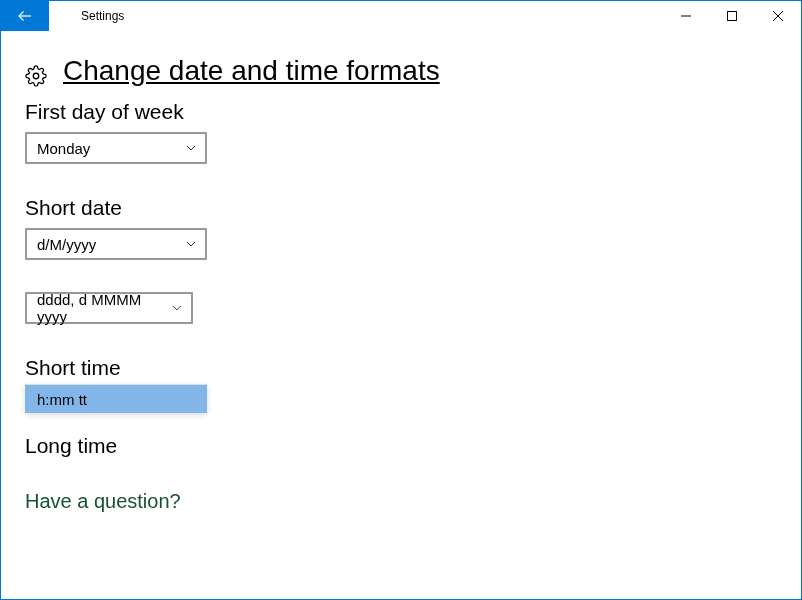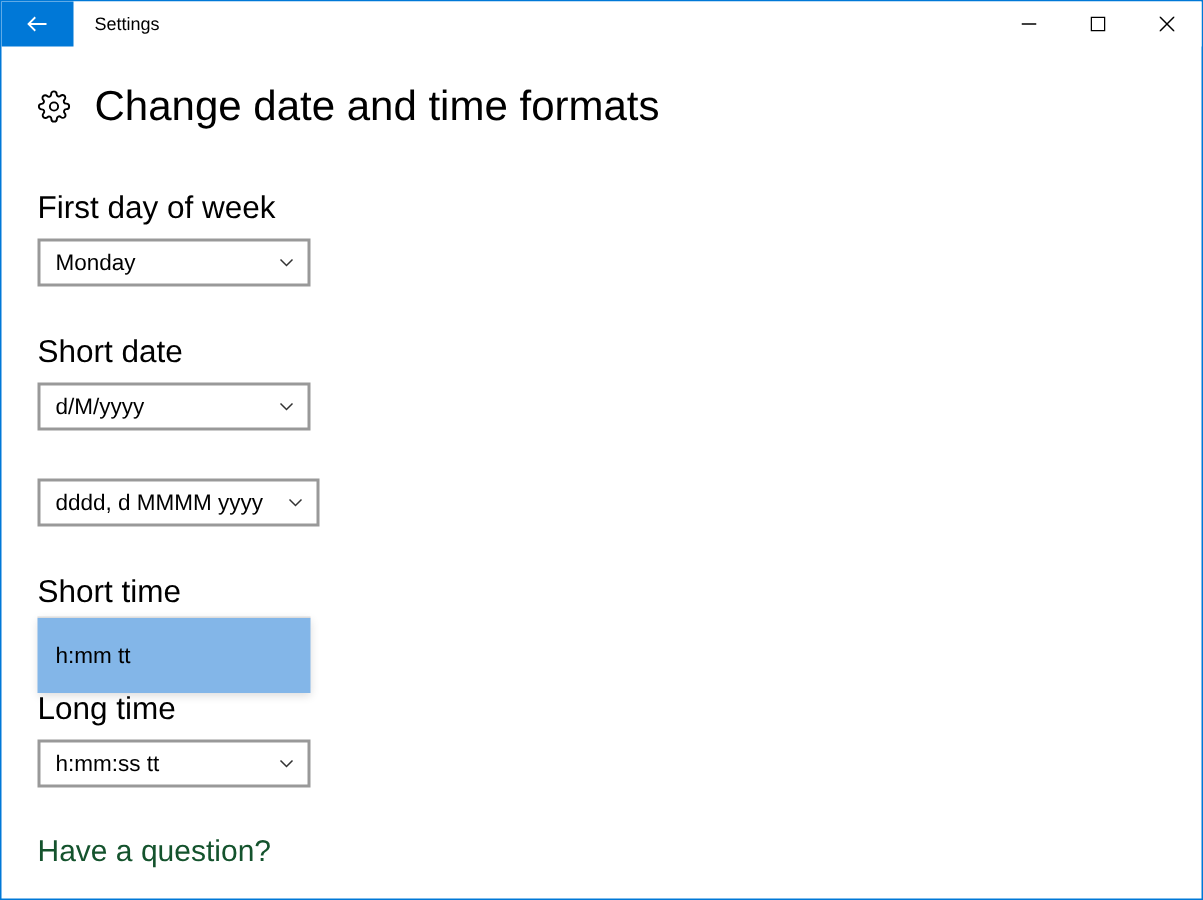--- a/index.html
+++ b/index.html
@@ -1,38 +1,38 @@
 <!DOCTYPE html>
 <html><head>
 <meta charset="utf-8">
 <style>
   * { box-sizing: border-box; margin: 0; padding: 0; font-family: "Segoe UI", -apple-system, sans-serif; }
   html, body { width: 802px; height: 600px; overflow: hidden; }
   .window { width: 802px; height: 600px; border: 1px solid #0078d7; background: #fff; position: relative; }
   .titlebar { height: 30px; display: flex; align-items: stretch; background: #fff; }
   .back-btn { width: 48px; background: #0078d7; display: flex; align-items: center; justify-content: center; color: #fff; }
   .back-btn svg { width: 18px; height: 18px; }
-  .title-text { flex: 1; display: flex; align-items: center; padding-left: 14px; font-size: 12px; color: #000; }
+  .title-text { flex: 1; display: flex; align-items: center; padding-left: 14px; font-size: 12px; color: #000; margin-left: 18px; }
   .win-controls { display: flex; }
   .win-btn { width: 46px; display: flex; align-items: center; justify-content: center; color: #000; }
   .win-btn svg { width: 10px; height: 10px; }
 
   .content { padding: 24px 24px 0 24px; position: relative; }
-  .page-header { display: flex; align-items: center; gap: 16px; margin-bottom: 40px; }
+  .page-header { display: flex; align-items: flex-end; gap: 16px; margin-bottom: 13px; text-decoration: underline; }
   .gear-icon { width: 22px; height: 22px; color: #000; flex-shrink: 0; }
   .page-title { font-size: 28px; font-weight: 350; color: #000; }
 
   .field { margin-bottom: 32px; }
   .field-label { font-size: 21px; color: #000; margin-bottom: 8px; }
   .select { width: 182px; height: 32px; border: 2px solid #999; display: flex; align-items: center; justify-content: space-between; padding: 0 8px 0 10px; font-size: 15px; color: #000; background: #fff; }
-  .select.wide { width: 188px; }
+  .select.wide { width: 168px; }
   .select .chev { width: 12px; height: 12px; color: #333; }
 
   .dropdown-panel { position: absolute; width: 182px; background: #f2f2f2; box-shadow: 0 2px 6px rgba(0,0,0,0.15); border-top: 1px solid #ddd; }
-  .dropdown-option { height: 50px; display: flex; align-items: center; padding: 0 12px; font-size: 15px; color: #000; }
+  .dropdown-option { height: 28px; display: flex; align-items: center; padding: 0 12px; font-size: 15px; color: #000; }
   .dropdown-option.selected { background: #83b6e8; }
 
   .question-heading { font-size: 20px; font-weight: 400; color: #14532d; margin-top: 16px; }
 </style>
 </head>
 <body>
 
 <div class="window">
 
   <div class="titlebar">
@@ -104,24 +104,18 @@
 
     <div class="field" style="margin-bottom:54px; position:relative;">
       <div class="field-label">Short time</div>
       <div class="dropdown-panel" style="left:0; top:28px;">
         <div class="dropdown-option selected">h:mm tt</div>
       </div>
     </div>
 
     <div class="field">
       <div class="field-label">Long time</div>
-      <div class="select">
-        <span>h:mm:ss tt</span>
-        <svg class="chev" viewBox="0 0 12 12" fill="none" stroke="currentColor" stroke-width="1">
-            <polyline points="2 4 6 8 10 4"></polyline>
-          </svg>
-      </div>
     </div>
 
     <h2 class="question-heading">Have a question?</h2>
 
   </div>
 </div>
 
 </body></html>

